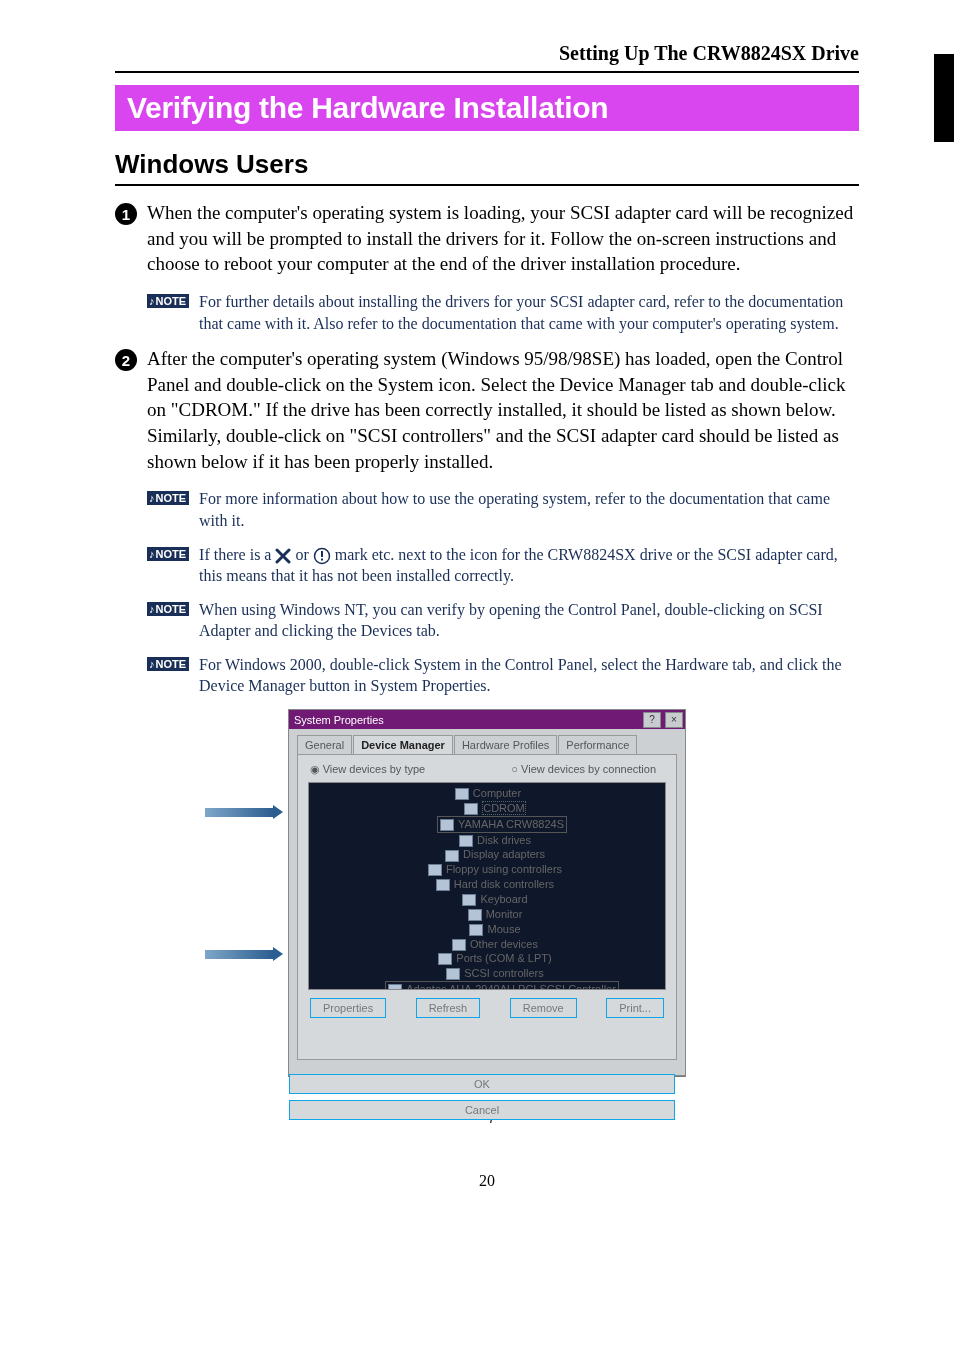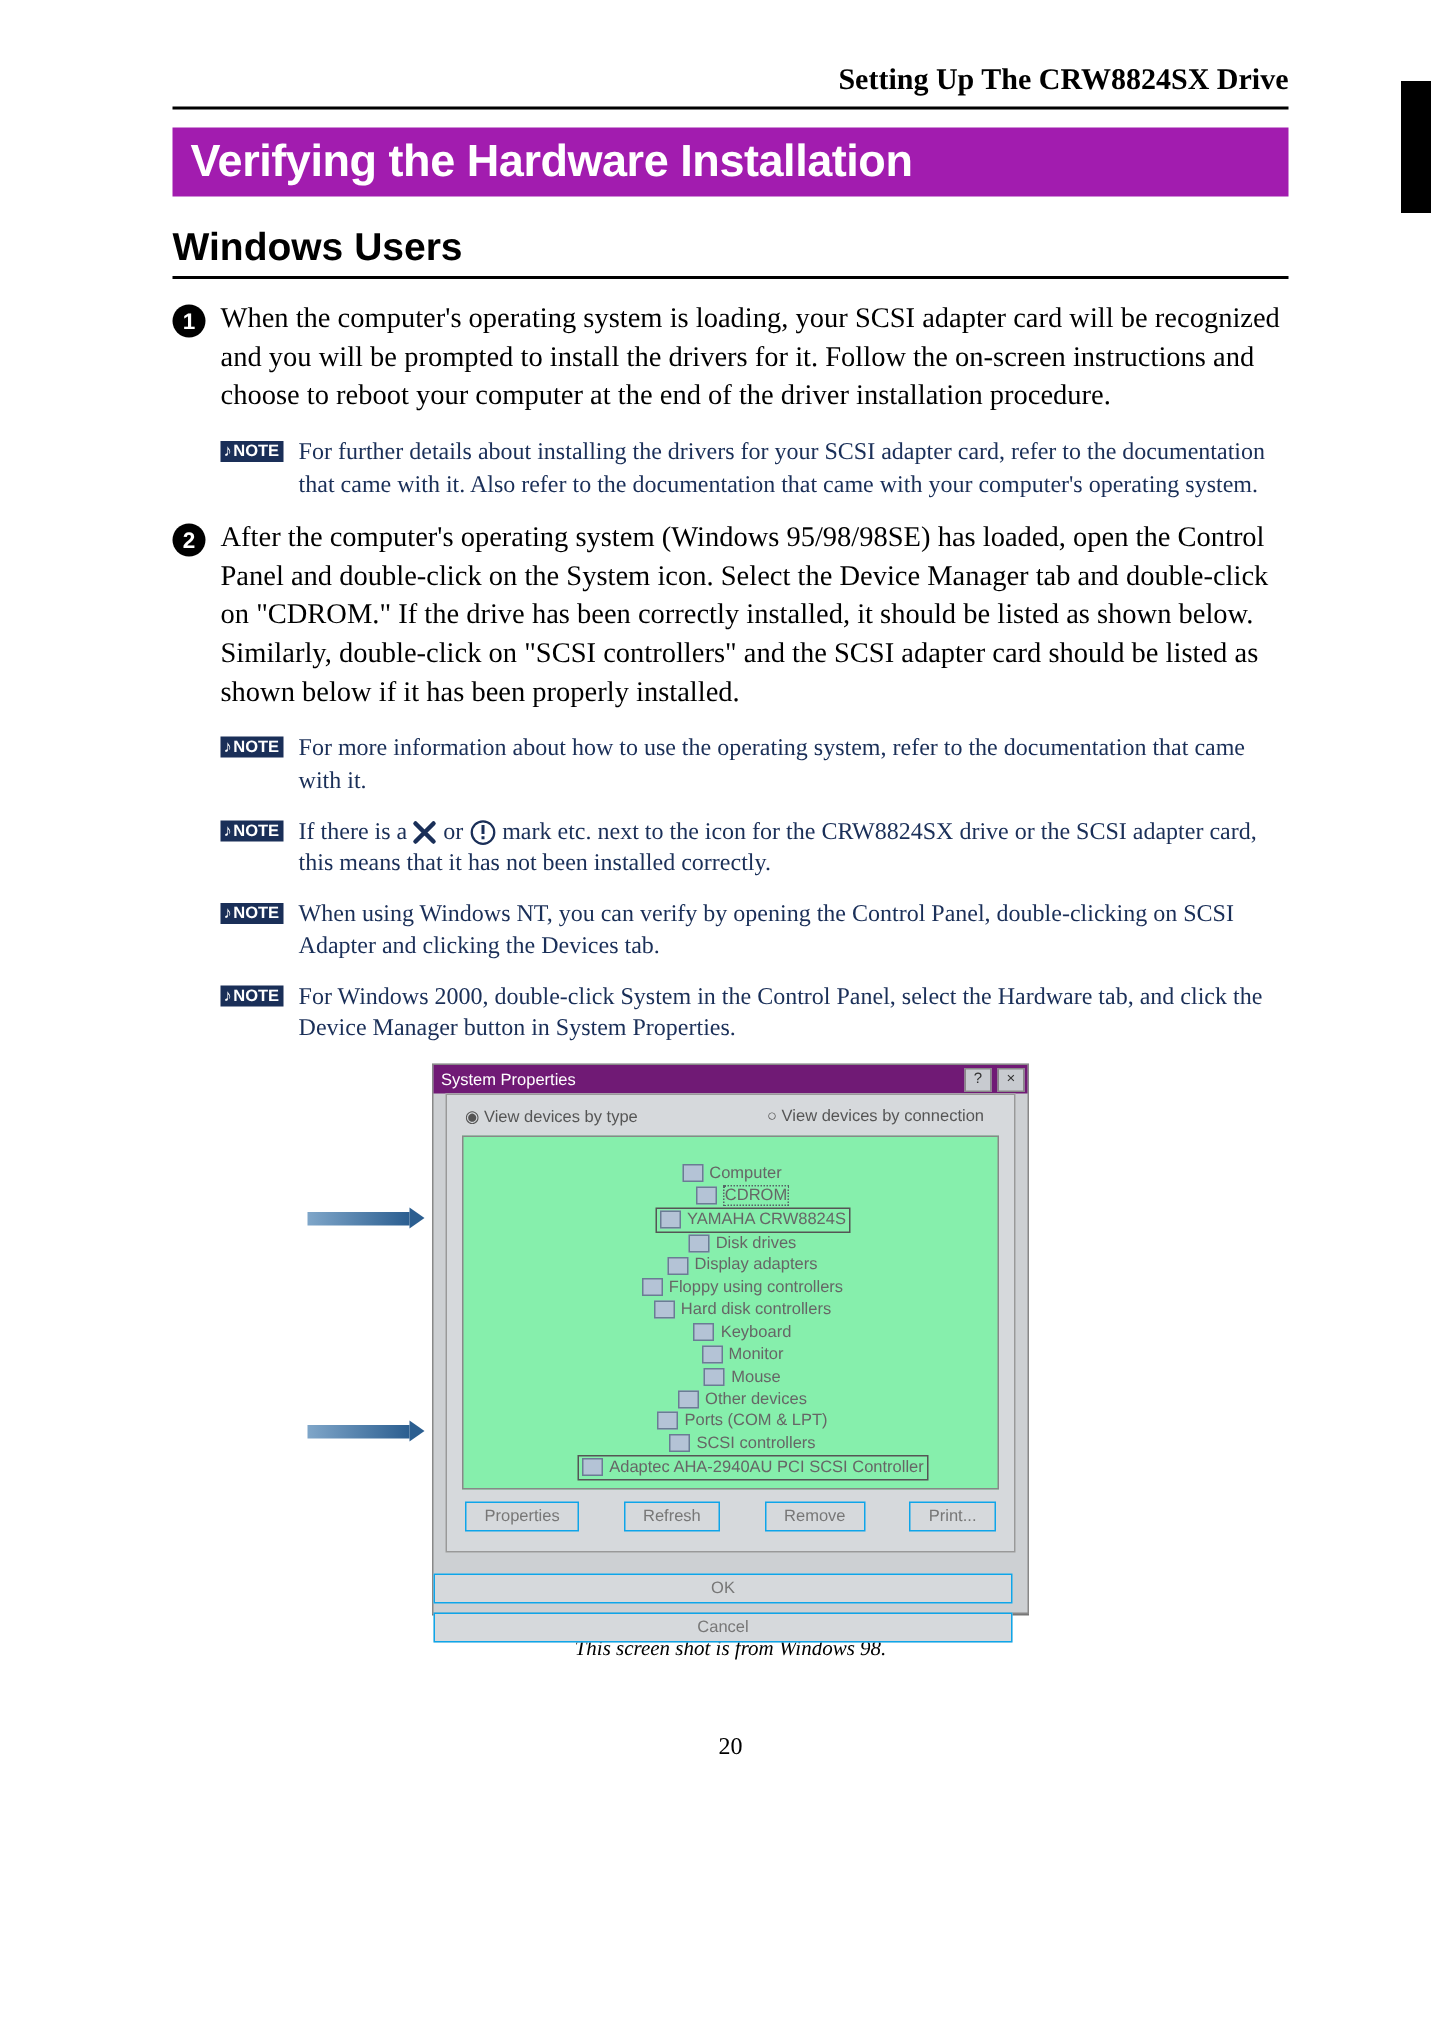--- a/index.html
+++ b/index.html
@@ -18,21 +18,21 @@
     font-weight: bold;
     text-align: right;
     margin: 2px 0 6px 0;
   }
   .thick-rule {
     border-top: 2px solid #000;
     margin-top: 4px;
     margin-bottom: 12px;
   }
   .title-bar {
-    background: #a21caf;
+    background: #d946ef;
     color: #fff;
     padding: 6px 12px;
     font-size: 30px;
     font-weight: bold;
     font-family: Arial, Helvetica, sans-serif;
     letter-spacing: -0.3px;
   }
   .section-title {
     font-size: 26px;
     font-weight: bold;
@@ -174,24 +174,24 @@
     color: #555;
   }
   .radio-row span::before {
     content: "◉ ";
   }
   .radio-row span.off::before {
     content: "○ ";
   }
   .tree {
     border: 1px solid #888;
-    background: #86efac;
+    background: #0f172a;
     height: 200px;
     margin-bottom: 8px;
-    padding: 17px 3px;
+    padding: 3px 3px;
     overflow: hidden;
     color: #666;
     line-height: 1.35;
   }
   .tree ul { list-style: none; margin: 0; padding-left: 14px; }
   .tree > ul { padding-left: 2px; }
   .tree li { white-space: nowrap; }
   .tree .ico {
     display: inline-block;
     width: 12px;
@@ -356,20 +356,26 @@
         
         <div class="win-title">
           <span>System Properties</span>
           <span class="win-title-btns">
             <span>?</span>
             <span>×</span>
           </span>
         </div>
 
         
+        <div class="tabs-row">
+          <div class="tab">General</div>
+          <div class="tab active">Device Manager</div>
+          <div class="tab">Hardware Profiles</div>
+          <div class="tab">Performance</div>
+        </div>
 
         <div class="tab-body">
           <div class="radio-row">
             <span>View devices by type</span>
             <span class="off">View devices by connection</span>
           </div>
 
           <div class="tree">
             <ul>
               <li><span class="ico"></span><span>Computer</span>

